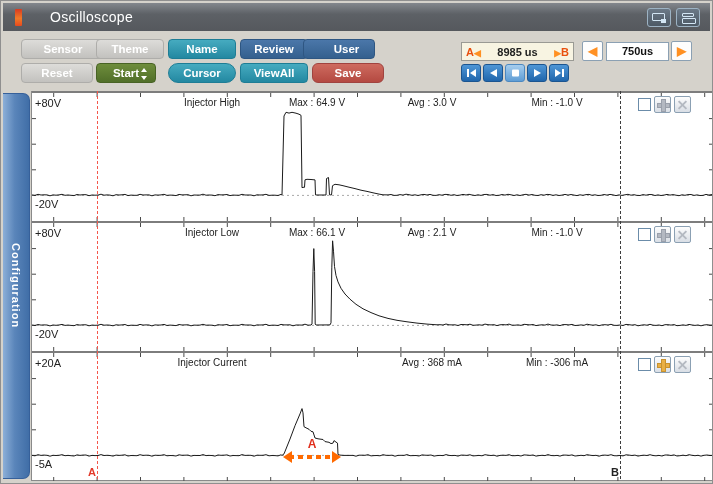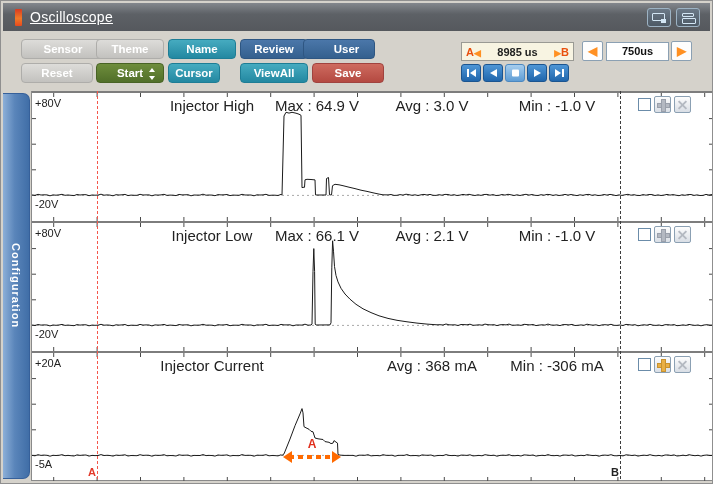--- a/index.html
+++ b/index.html
@@ -6,21 +6,21 @@
   body { font-family: "Liberation Sans", sans-serif; background: #e8e8e8; }
   .window { position: relative; width: 713px; height: 484px; background: #d5d2cb;
             border: 1px solid #8f8f8f; overflow: hidden; }
 
   
   .titlebar { position: absolute; left: 2px; top: 2px; right: 2px; height: 28px;
               background: linear-gradient(#83878d, #5d6166 40%, #55585d);
               display: flex; align-items: center; }
   .app-icon { width: 7px; height: 17px; margin-left: 12px;
               background: linear-gradient(#d93a20, #f07a28 55%, #e8491d); border-radius: 1px; }
-  .title { color: #ffffff; font-size: 14px; margin-left: 8px; letter-spacing: .3px; text-decoration: underline; }
+  .title { color: #ffffff; font-size: 14px; margin-left: 28px; letter-spacing: .3px; }
   .winbtns { margin-left: auto; display: flex; gap: 5px; margin-right: 10px; }
   .winbtn { width: 24px; height: 19px; border: 1px solid #9db3c4; border-radius: 3px;
             background: linear-gradient(#6b7987, #4d5965); cursor: pointer; position: relative; }
   .ic-monitor { position: absolute; left: 4px; top: 4px; width: 13px; height: 8px;
                 border: 1.5px solid #d3e6f4; border-radius: 1px; }
   .ic-monitor:after { content: ""; position: absolute; right: -2px; bottom: -3px;
                       width: 5px; height: 4px; background: #d3e6f4; }
   .ic-restore { position: absolute; left: 5px; top: 4px; width: 12px; height: 4px;
                 border: 1.5px solid #d3e6f4; border-radius: 1px; }
   .ic-restore:after { content: ""; position: absolute; left: -1.5px; top: 4px; width: 12px;
@@ -74,21 +74,21 @@
 
   
   .plot { position: absolute; left: 30px; top: 90px; width: 681px; height: 390px;
           background: #fff; border-left: 1px solid #8a8a8a; border-bottom: 1px solid #8a8a8a; }
   .channel { position: absolute; left: 0; width: 681px; height: 130px;
              border-top: 2px solid #7d7d7d; padding-left: 44px; }
   .wave { position: absolute; left: 0; top: 0; }
   .lbl { position: absolute; font-size: 11px; color: #222; }
   .tl { left: 3px; top: 4px; }
   .bl { left: 3px; bottom: 11px; }
-  .hd { position: absolute; top: 4px; font-size: 15px; color: #222; text-align: center; }
+  .hd { position: absolute; top: 4px; font-size: 10px; color: #222; text-align: center; }
   .hd.name { left: 120px; width: 120px; }
   .hd.max  { left: 220px; width: 130px; }
   .hd.avg  { left: 340px; width: 120px; }
   .hd.min  { left: 460px; width: 130px; }
   .ctrl { position: absolute; right: 22px; top: 3px; display: flex; gap: 3px; align-items: center; }
   .ctrl input { width: 13px; height: 13px; margin: 0; accent-color: #fff;
                 border: 1px solid #6b8ca9; appearance: none; background: #fff; cursor: pointer; }
   .icon-btn { width: 17px; height: 17px; border: 1px solid #8ba0b3; border-radius: 2px;
               background: linear-gradient(#fdfdfd, #d9dee5); position: relative; cursor: pointer; }
   .plus-ic:before, .plus-ic:after { content: ""; position: absolute; background: #b4b9c2;
@@ -140,30 +140,30 @@
     </div>
   </div>
 
   <button class="tbtn btn-gray" style="left:20px;  top:38px; width:84px;">Sensor</button>
   <button class="tbtn btn-gray" style="left:95px;  top:38px; width:68px;">Theme</button>
   <button class="tbtn btn-teal" style="left:167px; top:38px; width:68px;">Name</button>
   <button class="tbtn btn-blue" style="left:239px; top:38px; width:68px;">Review</button>
   <button class="tbtn btn-blue" style="left:302px; top:38px; width:72px;padding-left:15px;">User Setting</button>
 
   <button class="tbtn btn-gray" style="left:20px;  top:62px; width:72px;">Reset</button>
-  <button class="tbtn btn-green" style="left:95px;  top:62px; width:68px;">
+  <button class="tbtn btn-green" style="left:95px;  top:62px; width:60px;">
     <span>Start</span>
     <span class="stepper">
         <i class="up"></i>
         <i class="dn"></i>
       </span>
   </button>
-  <button class="tbtn btn-teal" style="left:167px; top:62px; width:52px;">Cursor</button>
+  <button class="tbtn btn-teal" style="left:167px; top:62px; width:68px;border-radius:10px;">Cursor</button>
   <button class="tbtn btn-teal" style="left:239px; top:62px; width:68px;">ViewAll</button>
-  <button class="tbtn btn-red" style="left:311px; top:62px; width:72px;">Save</button>
+  <button class="tbtn btn-red" style="left:311px; top:62px; width:72px;border-radius:6px;">Save</button>
 
   <div class="readout">
     <span><span class="ab">A</span><span class="tri">◀</span></span>
     <span class="val">8985 us</span>
     <span><span class="tri">▶</span><span class="ab">B</span></span>
   </div>
 
   <button class="tb-arrow" style="left:581px;">◀</button>
   <div class="tb-box">750us</div>
   <button class="tb-arrow" style="left:670px;">▶</button>

